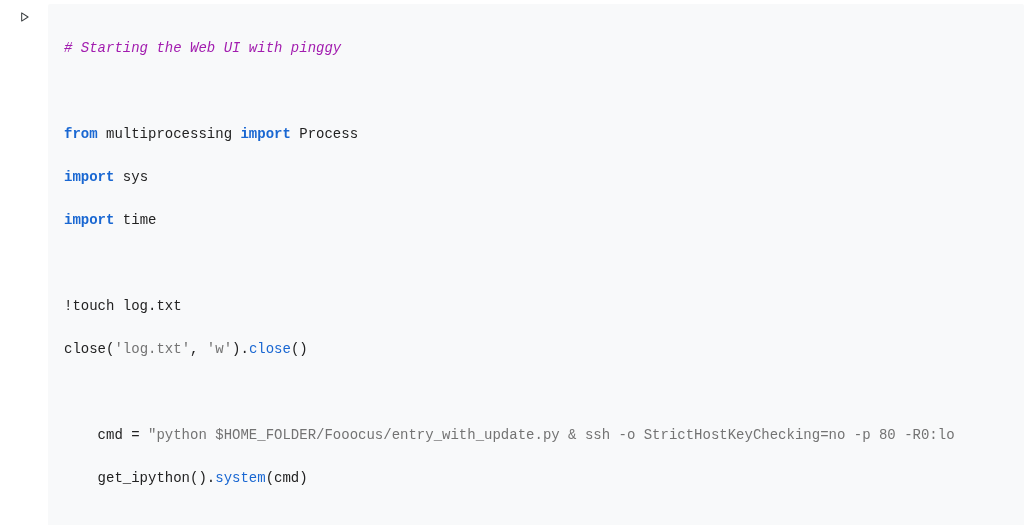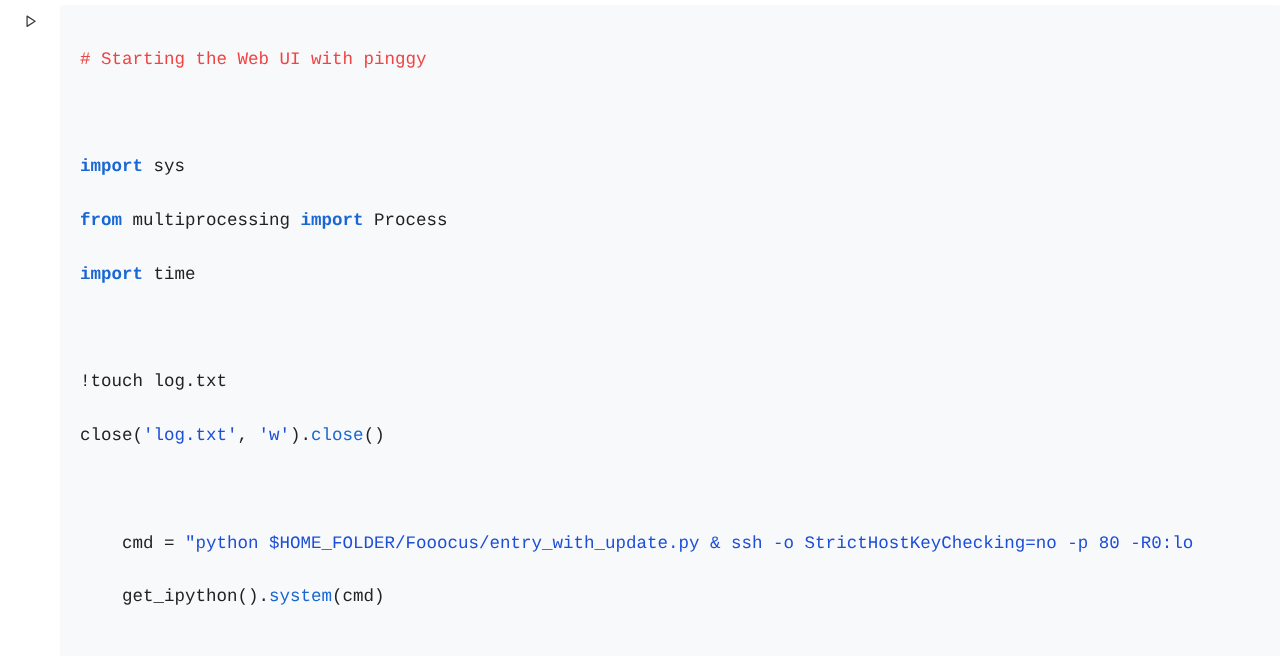--- a/index.html
+++ b/index.html
@@ -36,43 +36,43 @@
     padding: 12px 16px 12px 16px;
     font-size: 14px;
     line-height: 21.5px;
     color: #3c4043;
     overflow: hidden;
     white-space: pre;
     min-height: 505px;
     box-sizing: border-box;
   }
   .ln { display: block; min-height: 21.5px; }
-  .cmt { color: #ef4444; }
+  .cmt { color: #a21caf; font-style: italic; }
   .kw  { color: #1967d2; font-weight: 700; }
   .fn  { color: #1967d2; margin-top: 28px; }
-  .str { color: #1d4ed8; }
+  .str { color: #737373; }
   .plain { color: #222; }
   .op { color: #222; }
 </style>
 </head>
 <body>
 
 <div class="cell">
   <div class="gutter">
     <span class="run-icon" title="Run cell">
       <svg viewBox="0 0 24 24">
           <path d="M8 5v14l11-7z" fill="none" stroke="#3c4043" stroke-width="1.8" stroke-linejoin="round"></path>
         </svg>
     </span>
   </div>
   <div class="code-area">
 <span class="ln"><span class="cmt"># Starting the Web UI with pinggy</span></span>
 <span class="ln"></span>
+<span class="ln"><span class="kw">from</span><span class="plain"> multiprocessing </span><span class="kw">import</span><span class="plain"> Process</span></span>
 <span class="ln"><span class="kw">import</span><span class="plain"> sys</span></span>
-<span class="ln"><span class="kw">from</span><span class="plain"> multiprocessing </span><span class="kw">import</span><span class="plain"> Process</span></span>
 <span class="ln"><span class="kw">import</span><span class="plain"> time</span></span>
 <span class="ln"></span>
 <span class="ln"><span class="op">!</span><span class="plain">touch log.txt</span></span>
 <span class="ln"><span class="plain">close</span><span class="plain">(</span><span class="str">'log.txt'</span><span class="plain">, </span><span class="str">'w'</span><span class="plain">).</span><span class="fn">close</span><span class="plain">()</span></span>
 <span class="ln"></span>
 <span class="ln"><span class="plain">    cmd = </span><span class="str">"python $HOME_FOLDER/Fooocus/entry_with_update.py &amp; ssh -o StrictHostKeyChecking=no -p 80 -R0:lo</span></span>
 <span class="ln"><span class="plain">    get_ipython().</span><span class="fn">system</span><span class="plain">(cmd)</span></span>
 
 
 

